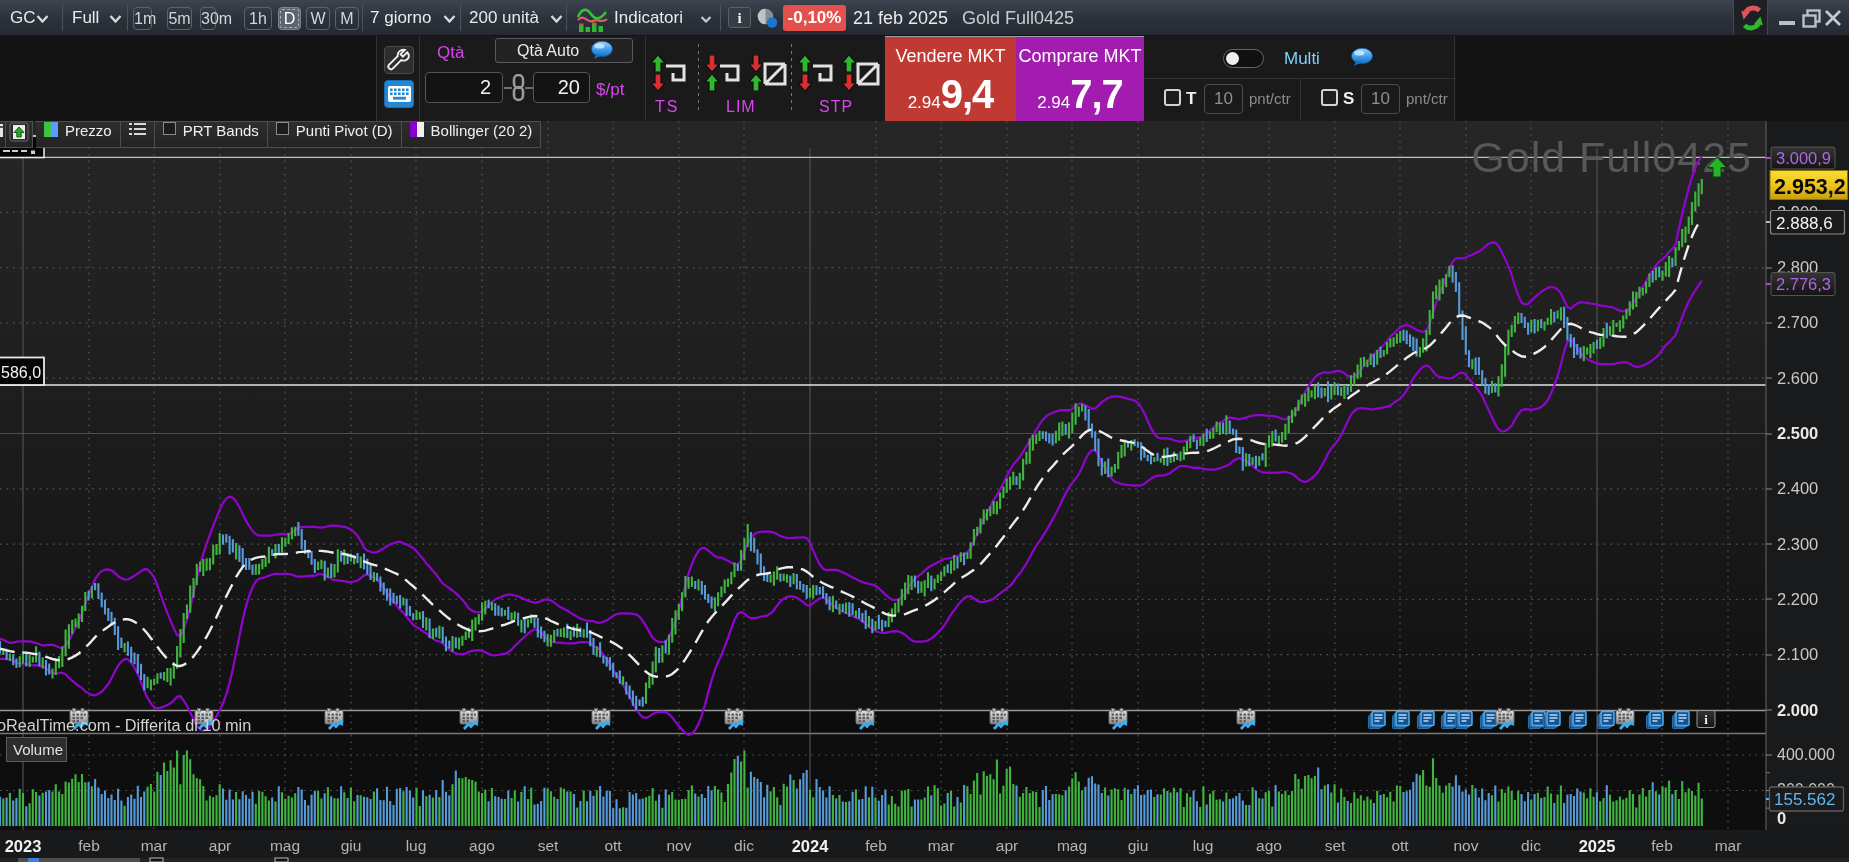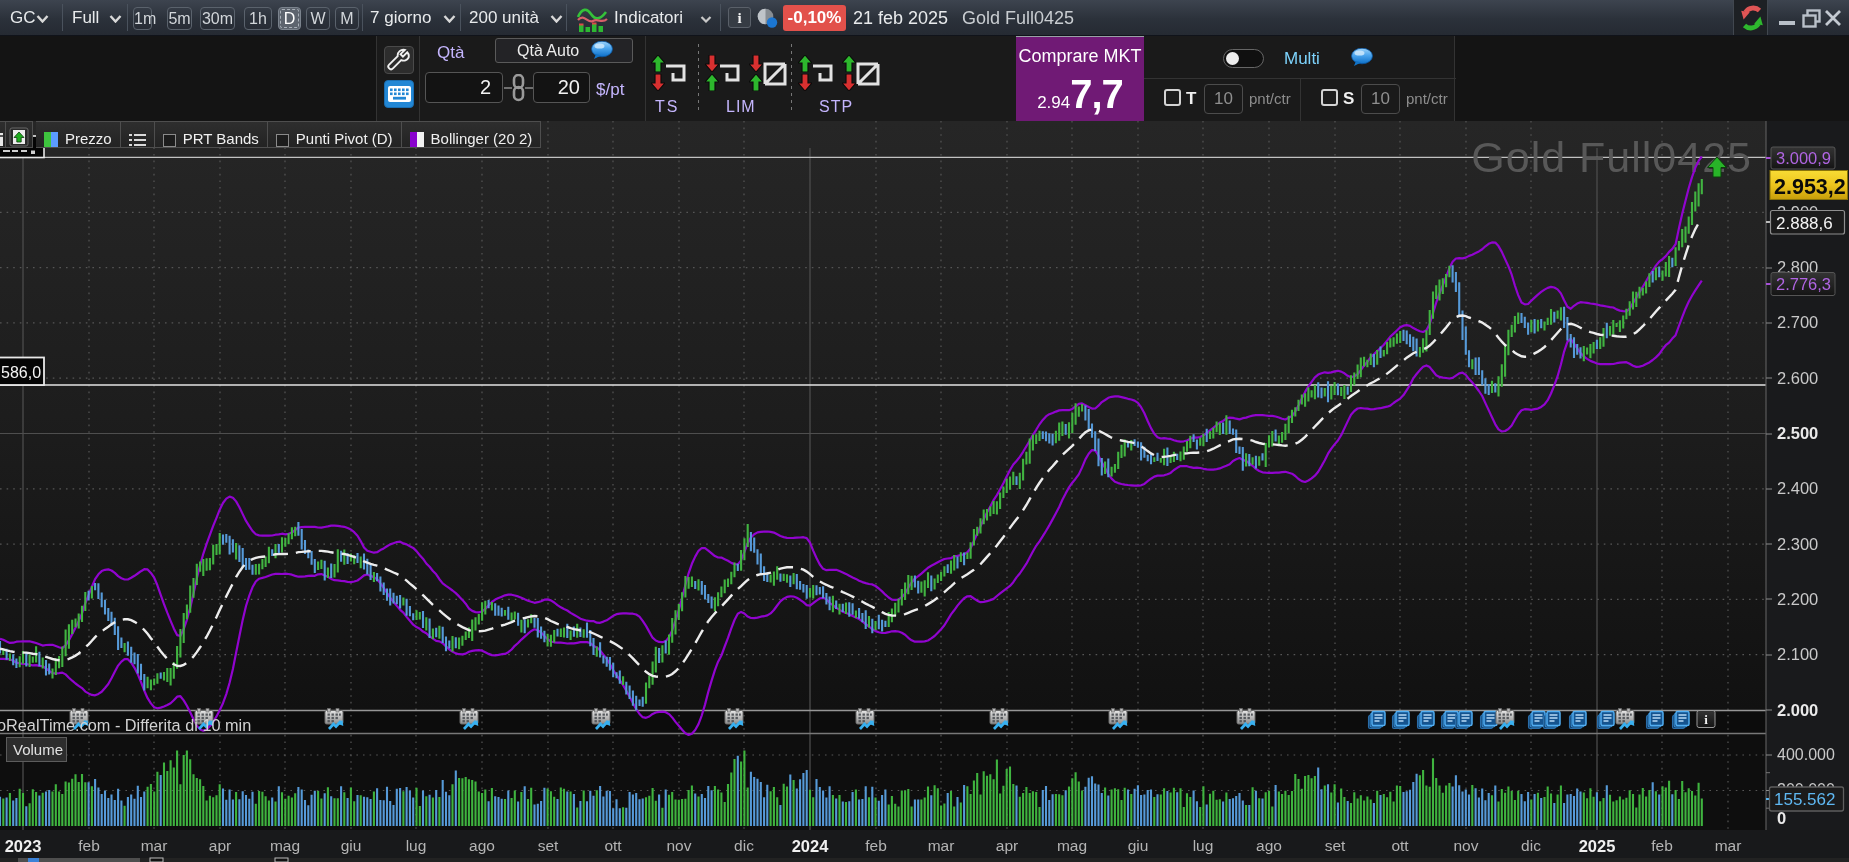--- a/index.html
+++ b/index.html
@@ -14,32 +14,32 @@
  color:#d2d6da;font-size:16px;text-align:center;line-height:21px}
 #row2{position:absolute;left:0;top:36px;width:1849px;height:85px;background:#141414}
 #panel{position:absolute;left:376px;top:0;width:1079px;height:85px;background:#1a1a1a;
  border-left:1px solid #333;border-right:1px solid #333}
 .vline{position:absolute;top:0;width:1px;height:85px;background:#333}
 .sqbtn{position:absolute;border-radius:4px;border:1px solid #4a4a4a}
 .inp{position:absolute;background:#131313;border:1px solid #555;border-radius:4px;
  color:#f2f2f2;font-size:20px;text-align:right}
 .dashsep{position:absolute;top:8px;width:1px;height:68px;
  background:repeating-linear-gradient(#777 0 3px,transparent 3px 7px)}
-.iclab{position:absolute;color:#c4b5fd;font-size:16px}
+.iclab{position:absolute;color:#d946ef;font-size:16px}
 .mkt{position:absolute;top:0;height:85px;text-align:center;color:#fff;border-top:1px solid #9aA0a6}
 .mkt .t{font-size:18px;margin-top:9px}
 .mkt .small{font-size:17px}
 .mkt .big{font-size:40px;font-weight:bold;letter-spacing:-1px}
 .cb{position:absolute;width:17px;height:17px;border:2px solid #d4d4d4;border-radius:3px;background:#1d1d1d}
 .tenbox{position:absolute;width:39px;height:30px;border:1px solid #4c4c4c;border-radius:4px;
  color:#8f8f8f;font-size:17px;text-align:center;line-height:28px}
 .gray15{color:#8d8d8d;font-size:15px;position:absolute}
 #legend{position:absolute;left:0;top:121px;height:27px;display:flex;z-index:5}
 .lgseg{height:27px;background:linear-gradient(#2e2e2e,#232323);border:1px solid #4e4e4e;
- border-left:none;display:flex;align-items:flex-end;color:#f0f0f0;font-size:15px;
+ border-left:none;display:flex;align-items:flex-start;color:#f0f0f0;font-size:15px;
  padding:0 8px;white-space:nowrap}
 .lgseg.first{border-left:1px solid #4e4e4e}
 .sw{width:14px;height:15px;margin-right:7px;display:inline-block}
 .cbx{width:13px;height:13px;border:1px solid #8a8a8a;background:#1c1c1c;margin-right:7px;display:inline-block}
 </style></head>
 <body>
 <div id="stage">
 <svg class="abs" style="left:0;top:121px" width="1849" height="741" viewBox="0 121 1849 741">
       <defs>
 <linearGradient id="paneg" x1="0" y1="0" x2="0" y2="1">
@@ -264,21 +264,21 @@
         <polyline points="1.5,2 6.5,7.5 11.5,2" fill="none" stroke="#d8d8d8" stroke-width="2.4"></polyline>
       </svg>
       <div class="sep" style="left:62px"></div>
       <div class="lbl" style="left:72px">Full</div>
       <svg class="abs" style="left:109px;top:14px" width="13" height="9">
         <polyline points="1.5,2 6.5,7.5 11.5,2" fill="none" stroke="#d8d8d8" stroke-width="2.4"></polyline>
       </svg>
       <div class="sep" style="left:127px"></div>
       <div class="tfb" style="left:133px;width:19px">1m</div>
       <div class="tfb" style="left:167px;width:25px">5m</div>
-      <div class="tfb" style="left:200px;width:35px">30m</div>
+      <div class="tfb" style="left:200px;width:16px">30m</div>
       <div class="tfb" style="left:244px;width:28px">1h</div>
       <div class="tfb" style="left:306px;width:24px">W</div>
       <div class="tfb" style="left:335px;width:24px">M</div>
       <div class="tfb" style="left:278px;width:23px;background:#5d646e;border-color:#7b838d;color:#fff;outline:1px dashed #a9b0b8;outline-offset:-3px">D</div>
       <div class="sep" style="left:362px"></div>
       <div class="lbl" style="left:370px">7 giorno</div>
       <svg class="abs" style="left:443px;top:14px" width="13" height="9">
         <polyline points="1.5,2 6.5,7.5 11.5,2" fill="none" stroke="#d8d8d8" stroke-width="2.4"></polyline>
       </svg>
       <div class="sep" style="left:460px"></div>
@@ -417,21 +417,25 @@
         <svg class="abs" style="left:465px;top:19px" width="14" height="17" viewBox="0 0 13 16">
           <path d="M6.5 0 L13 7.5 L9.3 7.5 L9.3 16 L3.7 16 L3.7 7.5 L0 7.5 Z" fill="#2db82d" stroke="#0a0a0a" stroke-width="1"></path>
         </svg>
         <svg class="abs" style="left:465px;top:38px" width="14" height="17" viewBox="0 0 13 16">
           <path d="M6.5 16 L13 8.5 L9.3 8.5 L9.3 0 L3.7 0 L3.7 8.5 L0 8.5 Z" fill="#d83030" stroke="#0a0a0a" stroke-width="1"></path>
         </svg>
         <svg class="abs" style="left:479px;top:24px" width="24" height="26">
           <path d="M2 24 V4 H22 M2 24 L22 4 M2 24 H22 V4" fill="none" stroke="#e2e2e2" stroke-width="3"></path>
         </svg>
         <div class="iclab" style="left:442px;top:62px;letter-spacing:1px">STP</div>
-        <div class="mkt" style="left:639px;width:128px;background:#701a75">
+        <div class="mkt" style="left:508px;width:131px;background:#c03a33">
+<div class="t">Vendere MKT</div>
+          <div style="margin-top:5px"><span class="small">2.94</span><span class="big">9,4</span></div>
+        </div>
+        <div class="mkt" style="left:639px;width:128px;background:#a21caf">
 <div class="t">Comprare MKT</div>
           <div style="margin-top:5px"><span class="small">2.94</span><span class="big">7,7</span></div>
         </div>
         <div class="abs" style="left:846px;top:13px;width:41px;height:19px;background:#101010;border:1px solid #666;border-radius:10px"></div>
         <div class="abs" style="left:849px;top:16px;width:13px;height:13px;border-radius:50%;background:#ededed"></div>
         <div class="iclab" style="left:907px;top:13px;font-size:17px;color:#7dd3fc">Multi</div>
         <svg class="abs" style="left:974px;top:12px" width="23" height="19">
           <defs>
 <linearGradient id="bub2" x1="0" y1="0" x2="0" y2="1">
               <stop offset="0" stop-color="#9fd4fa"></stop>

